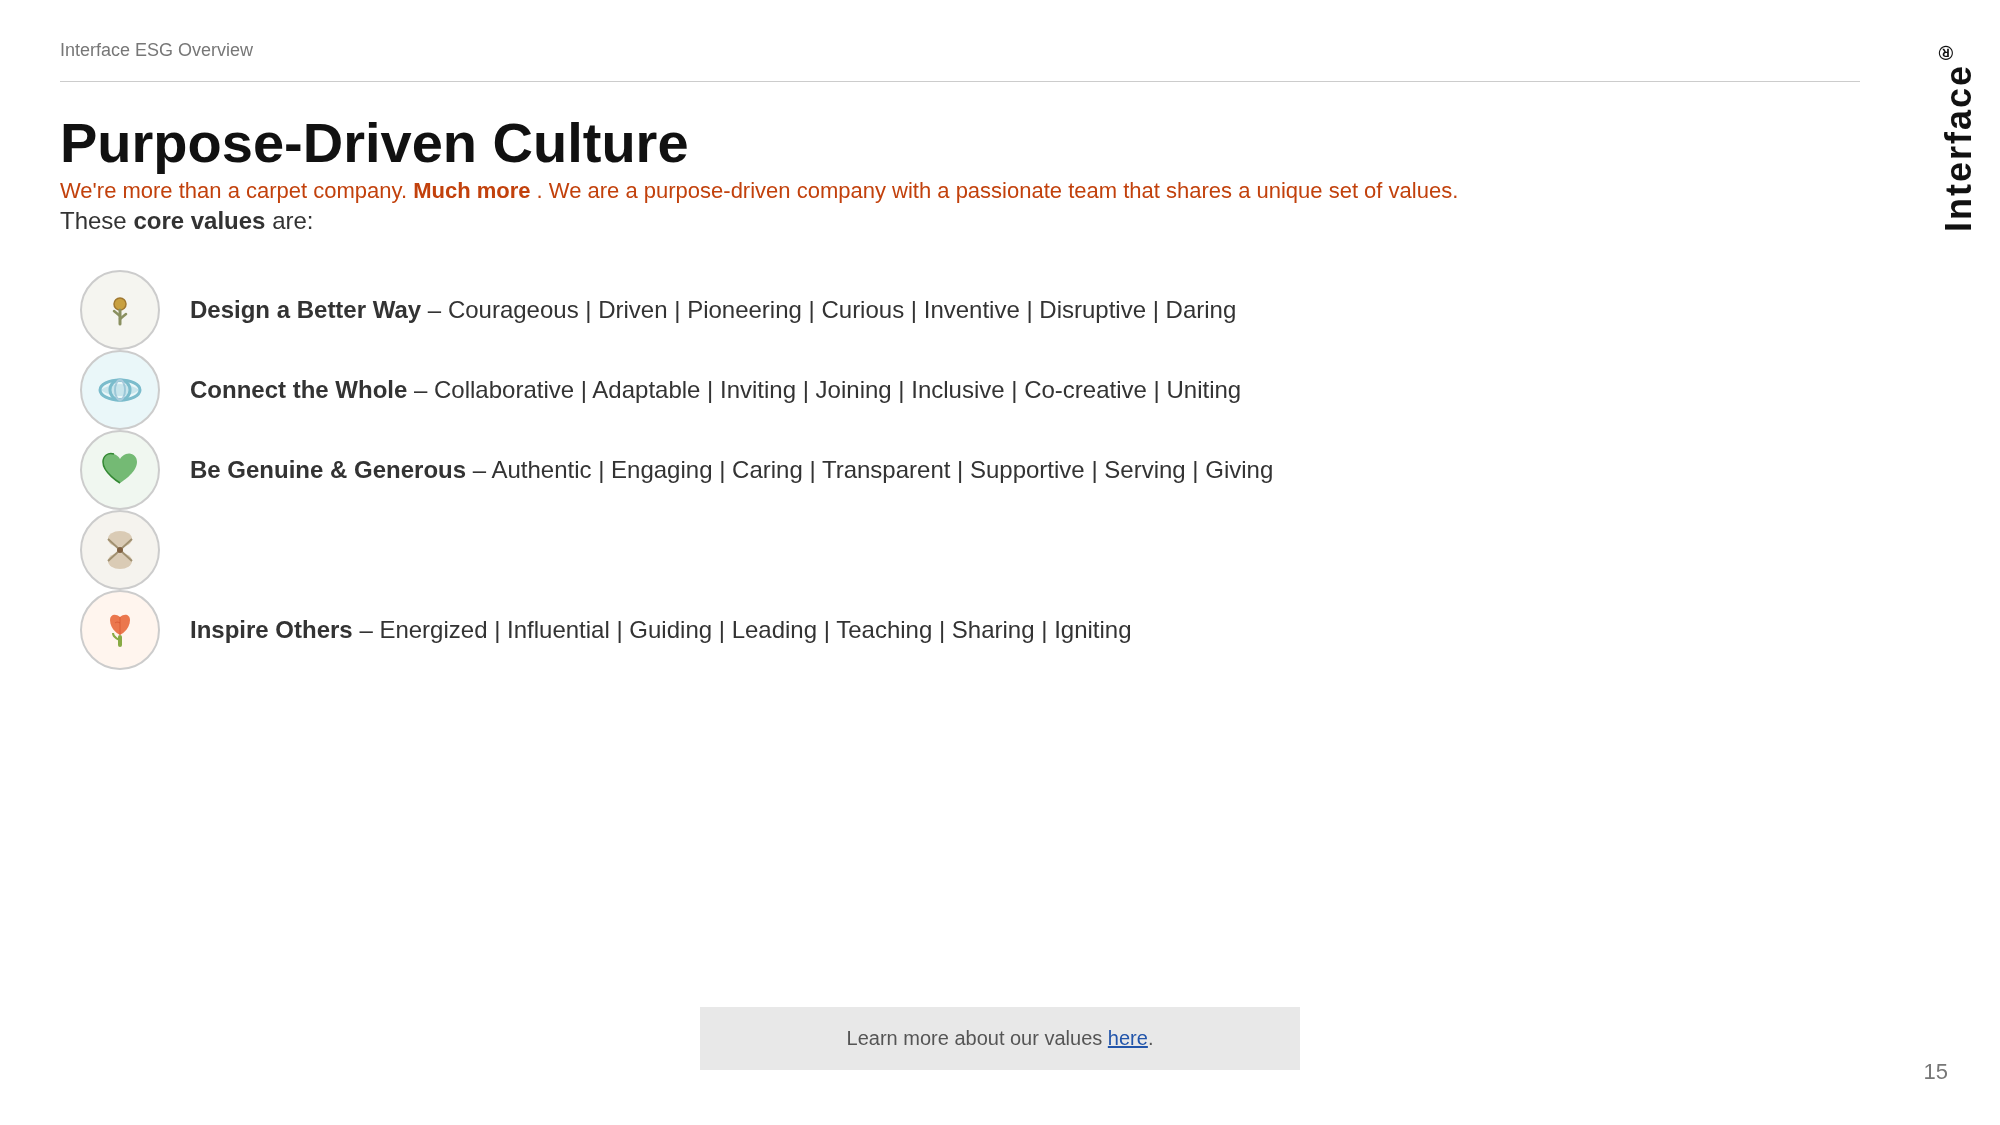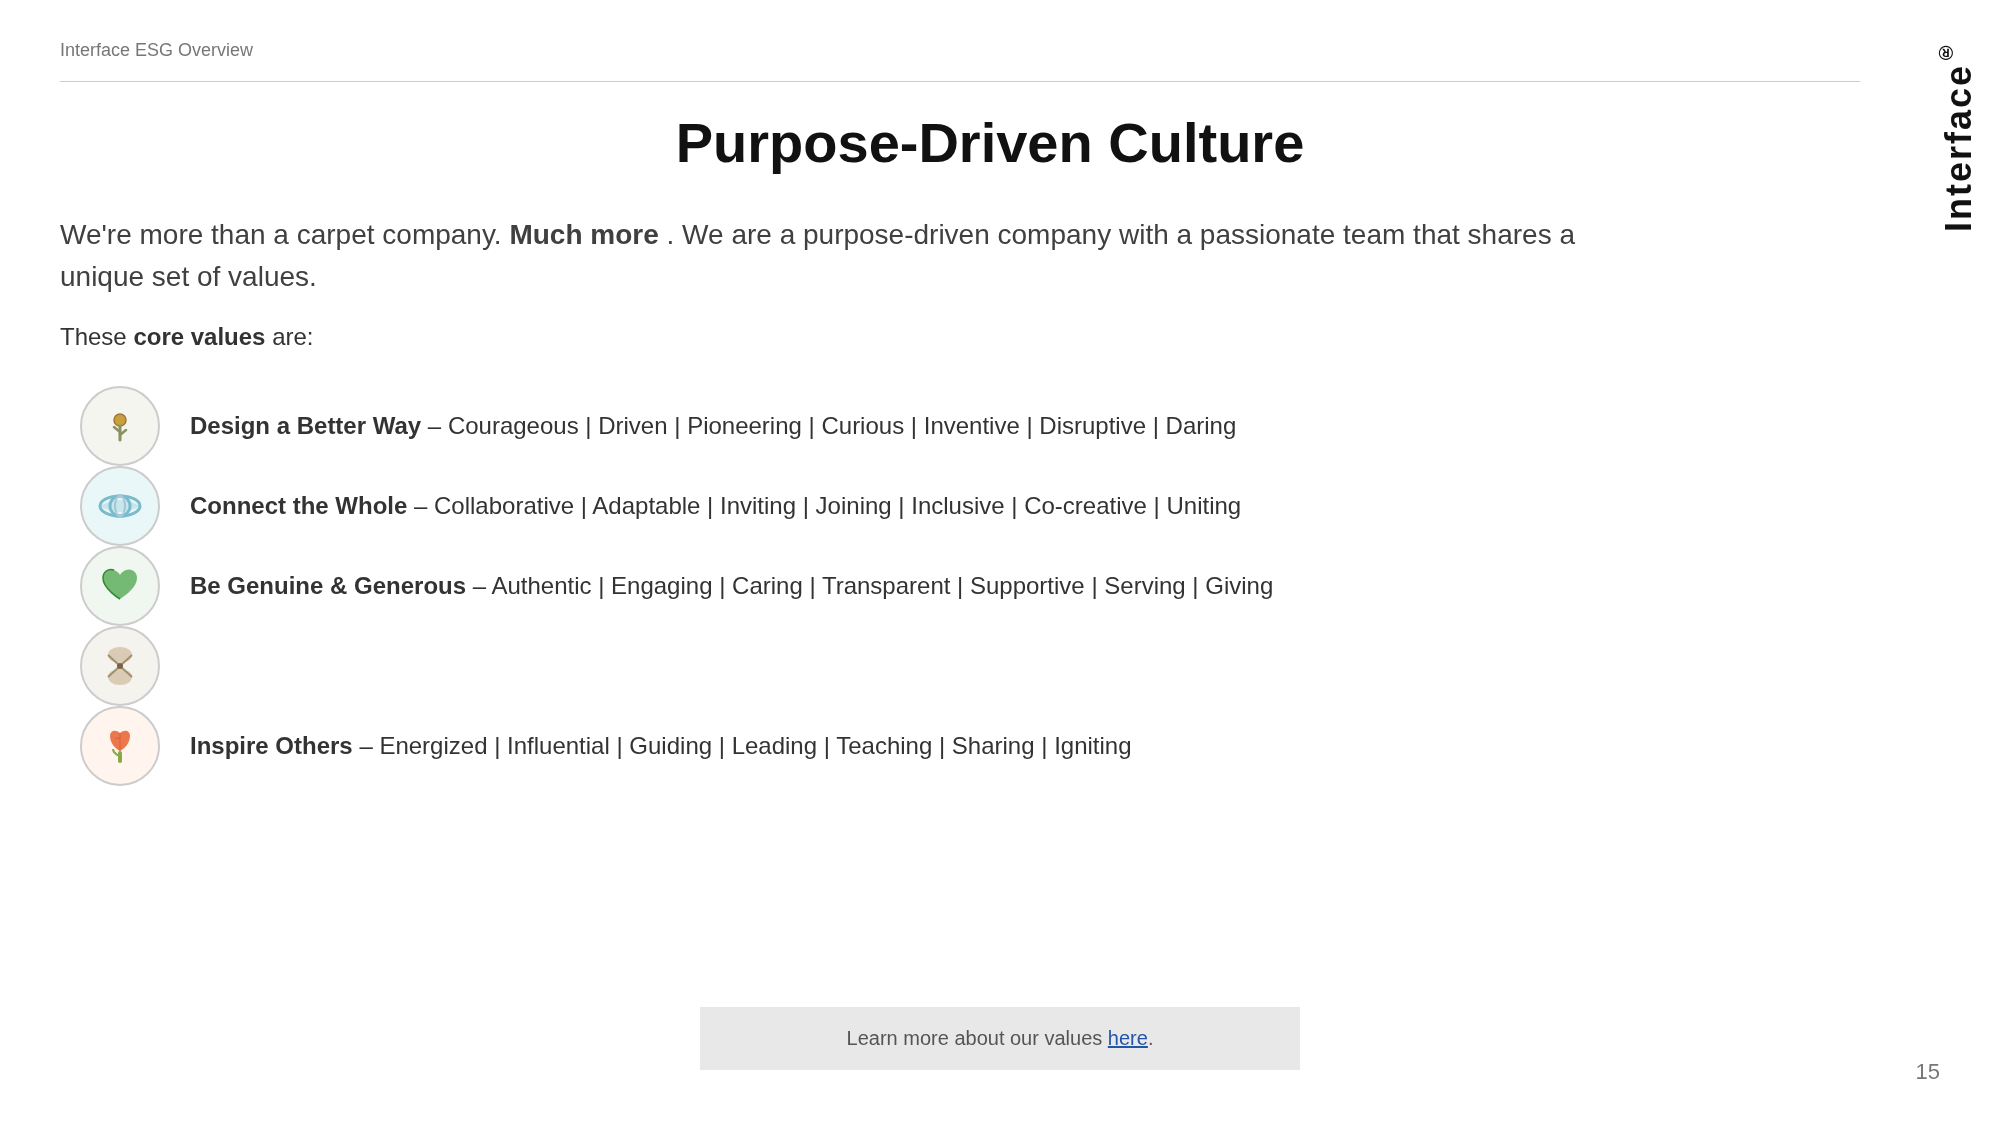--- a/index.html
+++ b/index.html
@@ -64,31 +64,28 @@
     .interface-logo .dot {
       font-size: 20px;
       vertical-align: super;
     }
 
     
     .page-title {
       font-size: 56px;
       font-weight: 900;
       color: #111111;
-      margin-bottom: 40px;
       line-height: 1.1;
-      text-align: center;
     }
 
     
     .intro-text {
-      font-size: 28px;
+      font-size: 22px;
       line-height: 1.5;
-      color: #404040;
-      margin-bottom: 25px;
+      color: #c2410c;
       max-width: 1600px;
     }
 
     .bold-text {
       font-weight: 700;
     }
 
     .subtitle {
       font-size: 24px;
       font-weight: 700;
@@ -159,21 +156,21 @@
 
     .footer-link-bar a {
       color: #2255aa;
       text-decoration: underline;
     }
 
     
     .page-number {
       position: absolute;
       bottom: 40px;
-      right: 60px;
+      right: 52px;
       font-size: 22px;
       color: #777777;
       text-align: right;
     }
   </style>
 </head>
 <body>
 
 <div class="page-container">
 

